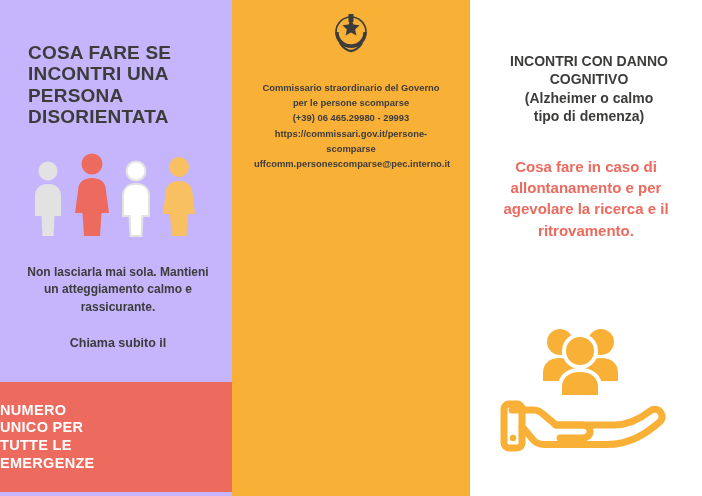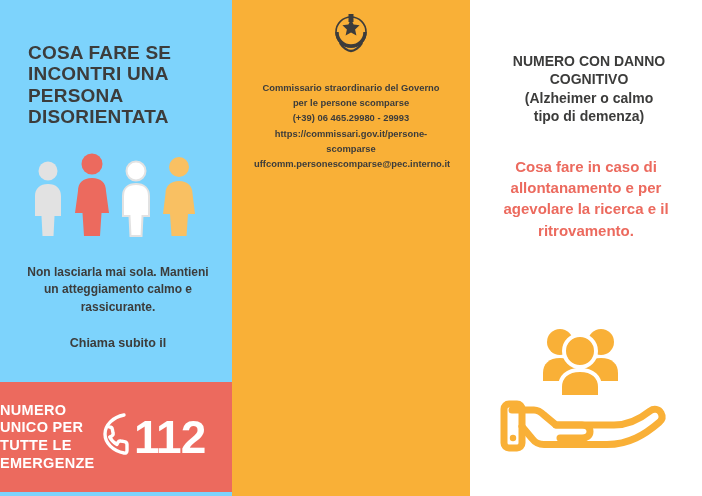--- a/index.html
+++ b/index.html
@@ -19,21 +19,21 @@
     height: 496px;
     display: flex;
     background: #ffffff;
   }
 
   
   .panel-left {
     position: relative;
     width: 232px;
     height: 496px;
-    background: #7dd3fc;
+    background: #c4b5fd;
     box-sizing: border-box;
   }
   .left-title {
     margin: 42px 18px 0 28px;
     font-size: 19px;
     line-height: 1.13;
     font-weight: bold;
     color: #3c3c3b;
     letter-spacing: 0.2px;
     text-transform: uppercase;
@@ -176,28 +176,20 @@
         <circle cx="19" cy="11" r="10" fill="#f9c062"></circle>
         <path d="M19 25c-8.5 0-13.5 5-13.5 12.5L3 58h7l1.5 22h15L28 58h7l-2.5-20.5C32.5 30 27.5 25 19 25z" fill="#f9c062"></path>
       </svg>
     </div>
 
     <p class="left-text">Non lasciarla mai sola. Mantieni un atteggiamento calmo e rassicurante.</p>
     <p class="left-text-2">Chiama subito il</p>
 
     <div class="emergency-band">
       <div class="emergency-label">NUMERO UNICO PER TUTTE LE EMERGENZE</div>
-      <div class="emergency-number">
-        <span class="phone-glyph">
-          <svg width="30" height="44" viewBox="0 0 30 44" aria-hidden="true">
-            <path d="M22 3C11 5 3 13 3 22s8 17 19 19c2 .4 3-.6 3-2.4v-6c0-1.6-1-2.6-2.6-2.9l-3.6-.7c-1.3-.3-2.3.3-2.9 1.4l-1 2c-3.3-1.8-5.6-4-7.2-7.3l2-1c1.1-.6 1.7-1.6 1.4-2.9l-.7-3.6C10.2 16 9.2 15 7.6 15h-.2" fill="none" stroke="#ffffff" stroke-width="3.4" stroke-linecap="round" stroke-linejoin="round"></path>
-          </svg>
-        </span>
-        <span>112</span>
-      </div>
     </div>
   </section>
 
   <section class="panel-center">
     <div class="emblem">
       <svg width="46" height="44" viewBox="0 0 46 44" aria-hidden="true">
         <circle cx="23" cy="20" r="15" fill="none" stroke="#3c3c3b" stroke-width="1.6"></circle>
         <path d="M23 7l2.6 5.6 6 .7-4.5 4.1 1.3 6-5.4-3-5.4 3 1.3-6-4.5-4.1 6-.7z" fill="#3c3c3b"></path>
         <path d="M9 20c0 8 6.3 14 14 14s14-6 14-14" fill="none" stroke="#3c3c3b" stroke-width="3.4"></path>
         <path d="M12 31c3 5 8 8 11 8s8-3 11-8" fill="none" stroke="#3c3c3b" stroke-width="2.4"></path>
@@ -208,21 +200,21 @@
       <div>Commissario straordinario del Governo</div>
       <div>per le persone scomparse</div>
       <div>(+39) 06 465.29980 - 29993</div>
       <div>https://commissari.gov.it/persone-scomparse</div>
       <div>uffcomm.personescomparse@pec.interno.it</div>
     </div>
   </section>
 
   <section class="panel-right">
     <h2 class="right-title">
-      <div>NUMERO CON DANNO</div>
+      <div>INCONTRI CON DANNO</div>
       <div>COGNITIVO</div>
       <div>(Alzheimer o calmo</div>
       <div>tipo di demenza)</div>
     </h2>
     <p class="right-subtitle">Cosa fare in caso di allontanamento e per agevolare la ricerca e il ritrovamento.</p>
 
     <div class="hand-art">
       <svg width="178" height="150" viewBox="0 0 178 150" aria-hidden="true">
 
         <circle cx="62" cy="24" r="13" fill="#f9b037"></circle>

